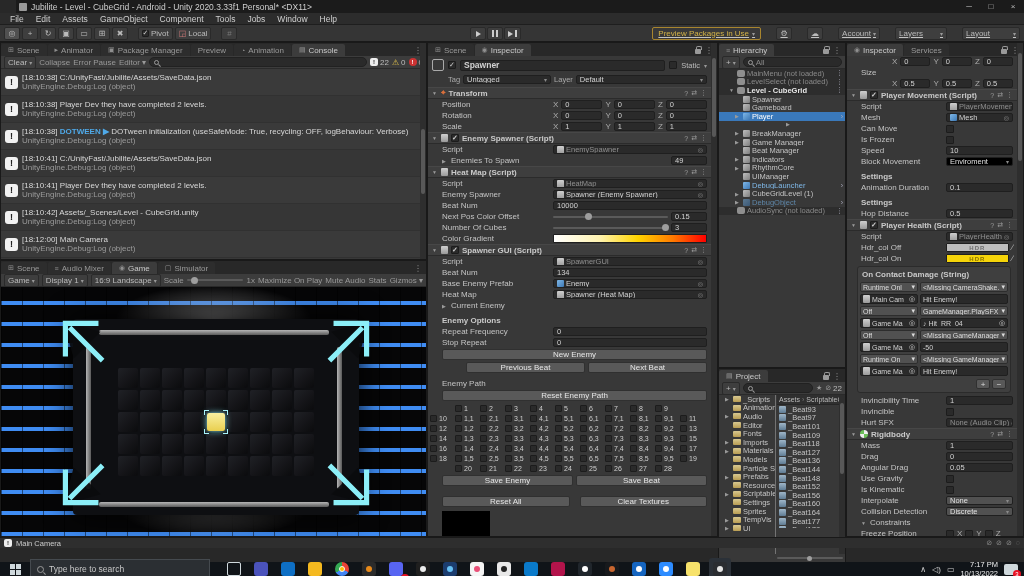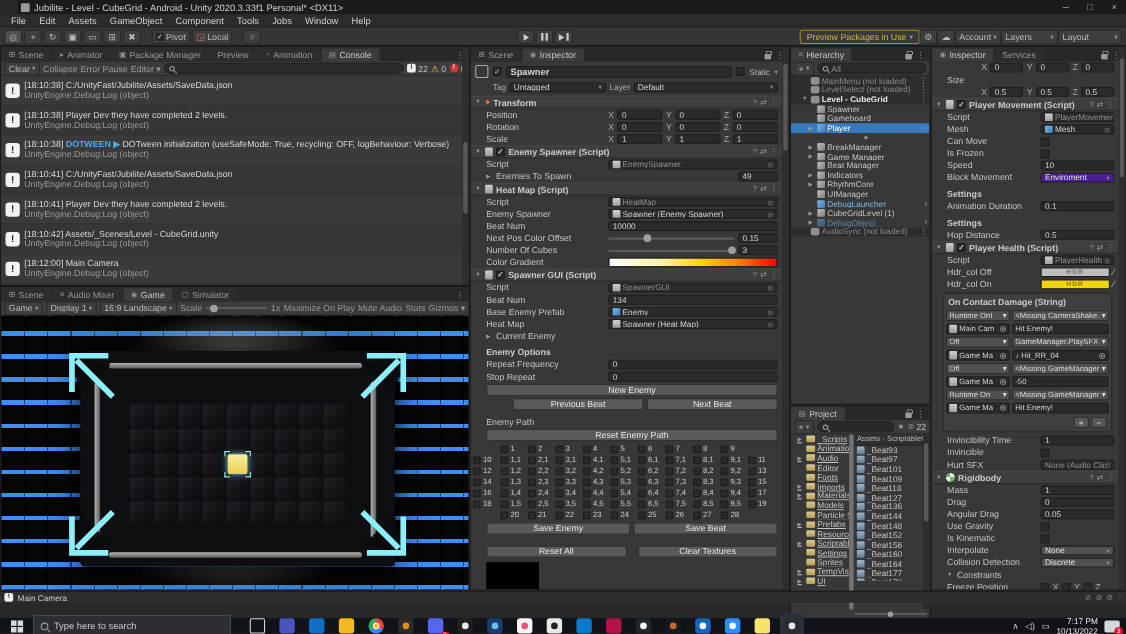--- a/index.html
+++ b/index.html
@@ -11,21 +11,21 @@
   #winctl{margin-left:auto;display:flex;height:13px;}
   #winctl .wc{width:22px;display:flex;align-items:center;justify-content:center;font-size:8px;color:#BBB;}
   #menubar{position:absolute;left:0;top:13px;right:0;height:12px;background:#2C2C2C;display:flex;align-items:center;font-size:8.5px;color:#CFCFCF;padding-left:4px;border-bottom:1px solid #1E1E1E;}
   .menu-item{padding:0 6px;}
   #toolbar{position:absolute;left:0;top:25px;right:0;height:17px;background:#353535;border-bottom:1px solid #191919;display:flex;align-items:center;padding:0 4px;gap:2px;font-size:8px;}
   .tbtn{height:13px;min-width:16px;background:#3E3E3E;border:1px solid #2A2A2A;border-radius:2px;display:flex;align-items:center;justify-content:center;color:#BBB;font-size:8px;padding:0 3px;gap:2px;}
   .tbtn.sel{background:#505050;}
   .tri{width:0;height:0;border-left:5px solid #CCC;border-top:3.5px solid transparent;border-bottom:3.5px solid transparent;}
   .pbars{display:flex;gap:1.5px;} .pbars i{width:2px;height:7px;background:#CCC;display:block;}
   #playgrp{position:absolute;left:470px;top:27px;display:flex;gap:1px;}
-  #tb-right{margin-left:auto;display:flex;align-items:center;gap:0;}
+  #tb-right{margin-left:auto;display:flex;align-items:center;gap:15px;text-decoration:underline;}
   #preview-pkg{color:#D4B347;border:1px solid #A8852E;background:#393939;border-radius:2px;height:13px;display:flex;align-items:center;padding:0 5px;gap:3px;font-size:8px;}
   .ddarrow{font-size:6px;color:#999;}
   
   .panel{position:absolute;background:#383838;border:1px solid #191919;overflow:hidden;}
   .tabbar{height:13px;background:#282828;display:flex;align-items:flex-end;font-size:8px;color:#999;}
   .tab{height:12px;display:flex;align-items:center;padding:0 7px;gap:3px;background:#2D2D2D;margin-right:1px;border-radius:2px 2px 0 0;white-space:nowrap;}
   .tab.active{background:#3C3C3C;color:#C9C9C9;}
   .tab .tic{font-size:7px;color:#8F8F8F;}
   .tabbar .bar-right{margin-left:auto;display:flex;align-items:center;gap:4px;padding:0 4px;height:12px;}
   .kebab{color:#9A9A9A;font-size:8px;}
@@ -1135,21 +1135,21 @@
     <span class="tbtn">+<span class="ddarrow">▾</span></span>
     <div class="searchbox">
         <span class="mag"></span>
       </div>
     <span style="color:#999;font-size:7px;">★</span>
     <span class="badge">
         <span style="color:#999;font-size:7px;">⊘</span>
         <span>22</span>
       </span>
   </div>
-  <div id="proj-folders" style="position:absolute;top:26px;left:0;width:57px;bottom:8px;overflow:hidden;border-right:4px solid #737373;text-decoration:underline;">
+  <div id="proj-folders" style="position:absolute;top:26px;left:0;width:57px;bottom:8px;overflow:hidden;border-right:1px solid #737373;">
       <div class="prow" style="padding-left: 6px;">
         <span class="fold">▶</span>
         <span class="ic-folder"></span>
         <span>_Scripts</span>
       </div>
       <div class="prow" style="padding-left: 6px;">
         <span class="fold"></span>
         <span class="ic-folder"></span>
         <span>Animation</span>
       </div>
@@ -1374,21 +1374,21 @@
           <span class="cb"></span>
         </div>
         <div class="row">
           <span class="lbl">Speed</span>
           <span class="field">
             <span>10</span>
           </span>
         </div>
         <div class="row">
           <span class="lbl">Block Movement</span>
-          <span class="field" style="background: #4c1d95; color: rgb(224, 224, 224);">
+          <span class="field" style="background: #000000; color: rgb(224, 224, 224);">
             <span>Enviroment</span>
             <span class="picker">▾</span>
           </span>
         </div>
         <div style="height: 4px;"></div>
         <div class="row">
           <span class="boldlbl">Settings</span>
         </div>
         <div class="row">
           <span class="lbl">Animation Duration</span>

